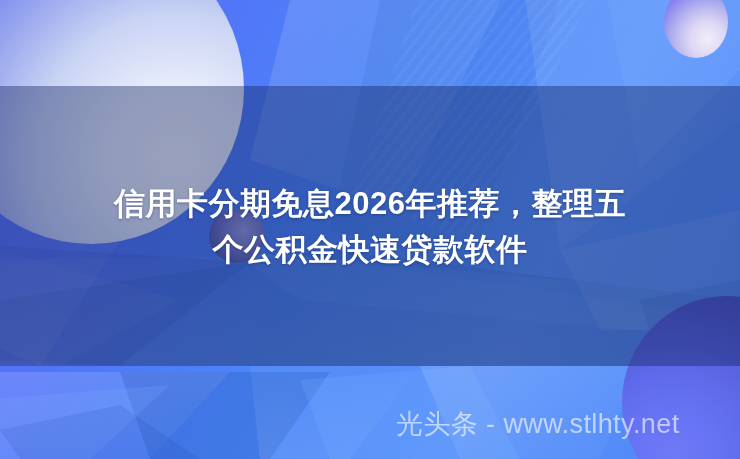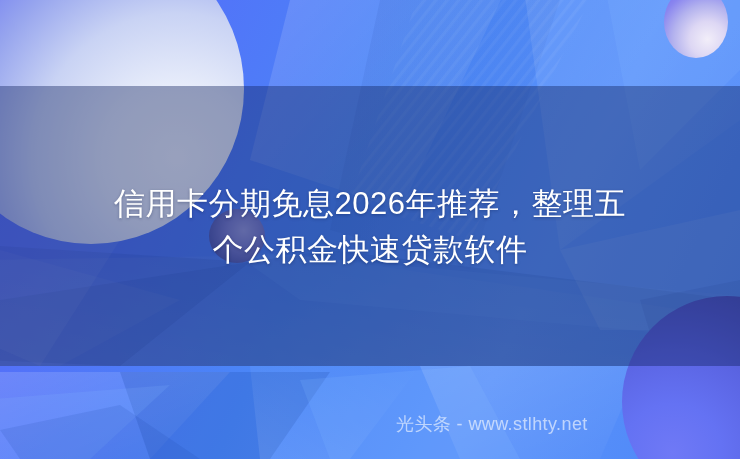--- a/index.html
+++ b/index.html
@@ -83,32 +83,32 @@
   .headline {
     position: absolute;
     left: 0;
     right: 0;
     top: 181px;
     text-align: center;
     color: #ffffff;
     font-size: 31px;
     line-height: 46px;
     letter-spacing: .5px;
-    font-weight: 400;
+    font-weight: 700;
     white-space: pre-line;
     text-shadow: 0 1px 3px rgba(10, 24, 70, .35);
   }
 
   
   .watermark {
     position: absolute;
     left: 396px;
     top: 407px;
     color: rgba(255, 255, 255, 0.60);
-    font-size: 18px;
+    font-size: 27px;
     line-height: 34px;
     letter-spacing: .4px;
     white-space: nowrap;
   }
 </style>
 </head>
 <body>
 
 <div class="cover">
 

